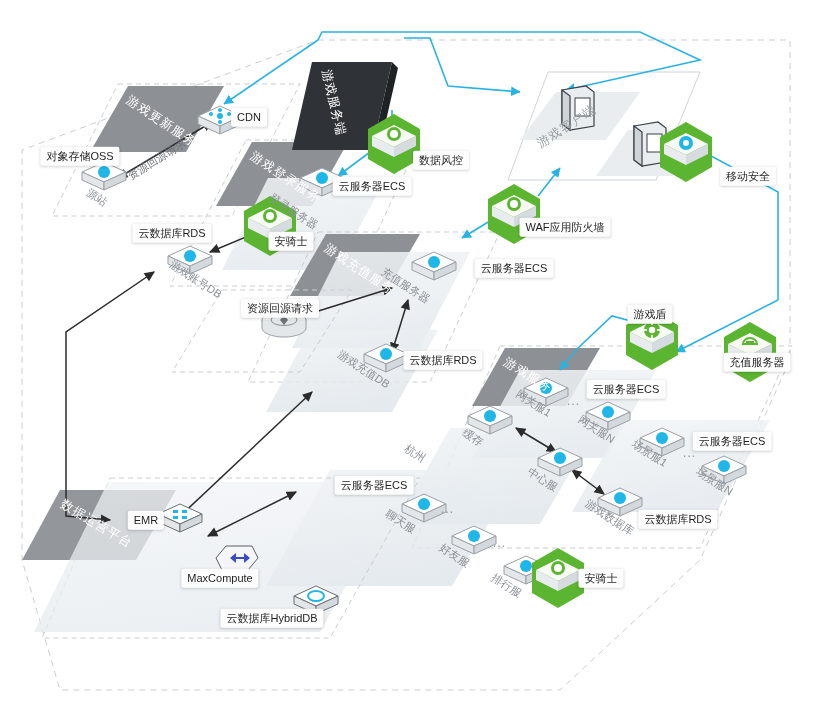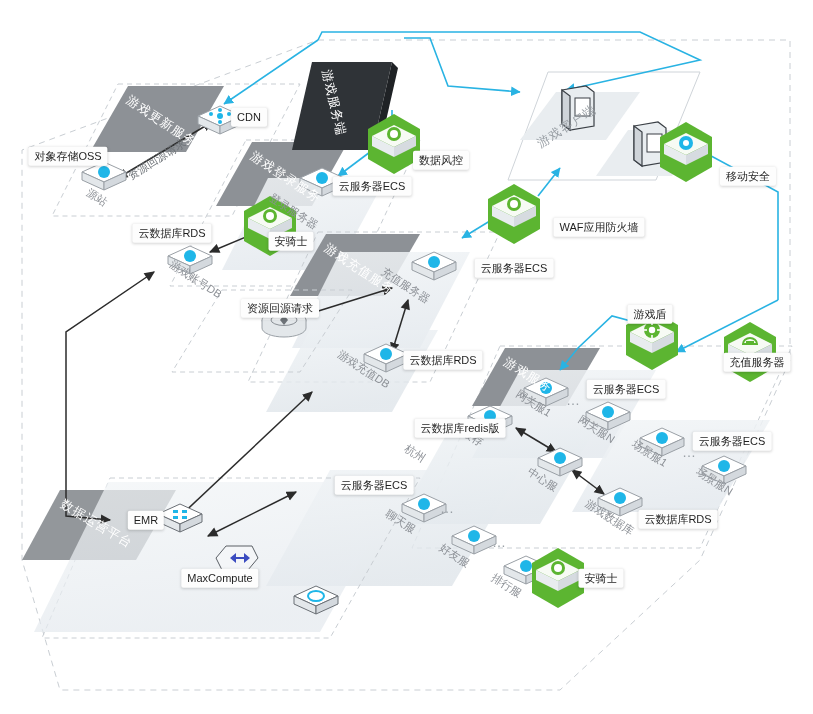--- a/index.html
+++ b/index.html
@@ -408,35 +408,35 @@
 <div class="isolabel" style="left:438px;top:548px;transform:rotate(33deg);">好友服</div>
 <div class="isolabel" style="left:490px;top:578px;transform:rotate(33deg);">排行服</div>
 <div class="isolabel" style="left:404px;top:446px;transform:rotate(33deg);">杭州</div>
 <div class="isolabel dark" style="left:124px;top:152px;transform:rotate(-32deg);">资源回源请求</div>
 
 <div class="dots" style="left:566px;top:392px;">…</div>
 <div class="dots" style="left:682px;top:444px;">…</div>
 <div class="dots" style="left:440px;top:500px;">…</div>
 <div class="dots" style="left:492px;top:534px;">…</div>
 
-<div class="chip" style="left:68px;top:156px;">对象存储OSS</div>
+<div class="chip" style="left:80px;top:156px;">对象存储OSS</div>
 <div class="chip" style="left:249px;top:117px;">CDN</div>
 <div class="chip" style="left:172px;top:233px;">云数据库RDS</div>
 <div class="chip" style="left:291px;top:241px;">安骑士</div>
 <div class="chip" style="left:441px;top:160px;">数据风控</div>
 <div class="chip" style="left:372px;top:186px;">云服务器ECS</div>
 <div class="chip" style="left:748px;top:176px;">移动安全</div>
-<div class="chip" style="left:599px;top:227px;">WAF应用防火墙</div>
+<div class="chip" style="left:565px;top:227px;">WAF应用防火墙</div>
 <div class="chip" style="left:514px;top:268px;">云服务器ECS</div>
 <div class="chip" style="left:280px;top:308px;">资源回源请求</div>
 <div class="chip" style="left:443px;top:360px;">云数据库RDS</div>
 <div class="chip" style="left:650px;top:314px;">游戏盾</div>
 <div class="chip" style="left:757px;top:362px;">充值服务器</div>
 <div class="chip" style="left:626px;top:389px;">云服务器ECS</div>
-<div class="chip" style="left:460px;top:428px;">云数据库redis版</div>
 <div class="chip" style="left:732px;top:441px;">云服务器ECS</div>
 <div class="chip" style="left:678px;top:519px;">云数据库RDS</div>
 <div class="chip" style="left:374px;top:485px;">云服务器ECS</div>
 <div class="chip" style="left:601px;top:578px;">安骑士</div>
 <div class="chip" style="left:134px;top:520px;margin-left:12px;">EMR</div>
 <div class="chip" style="left:220px;top:578px;">MaxCompute</div>
+<div class="chip" style="left:272px;top:618px;">云数据库HybridDB</div>
 
 </div>
 
 </body></html>

